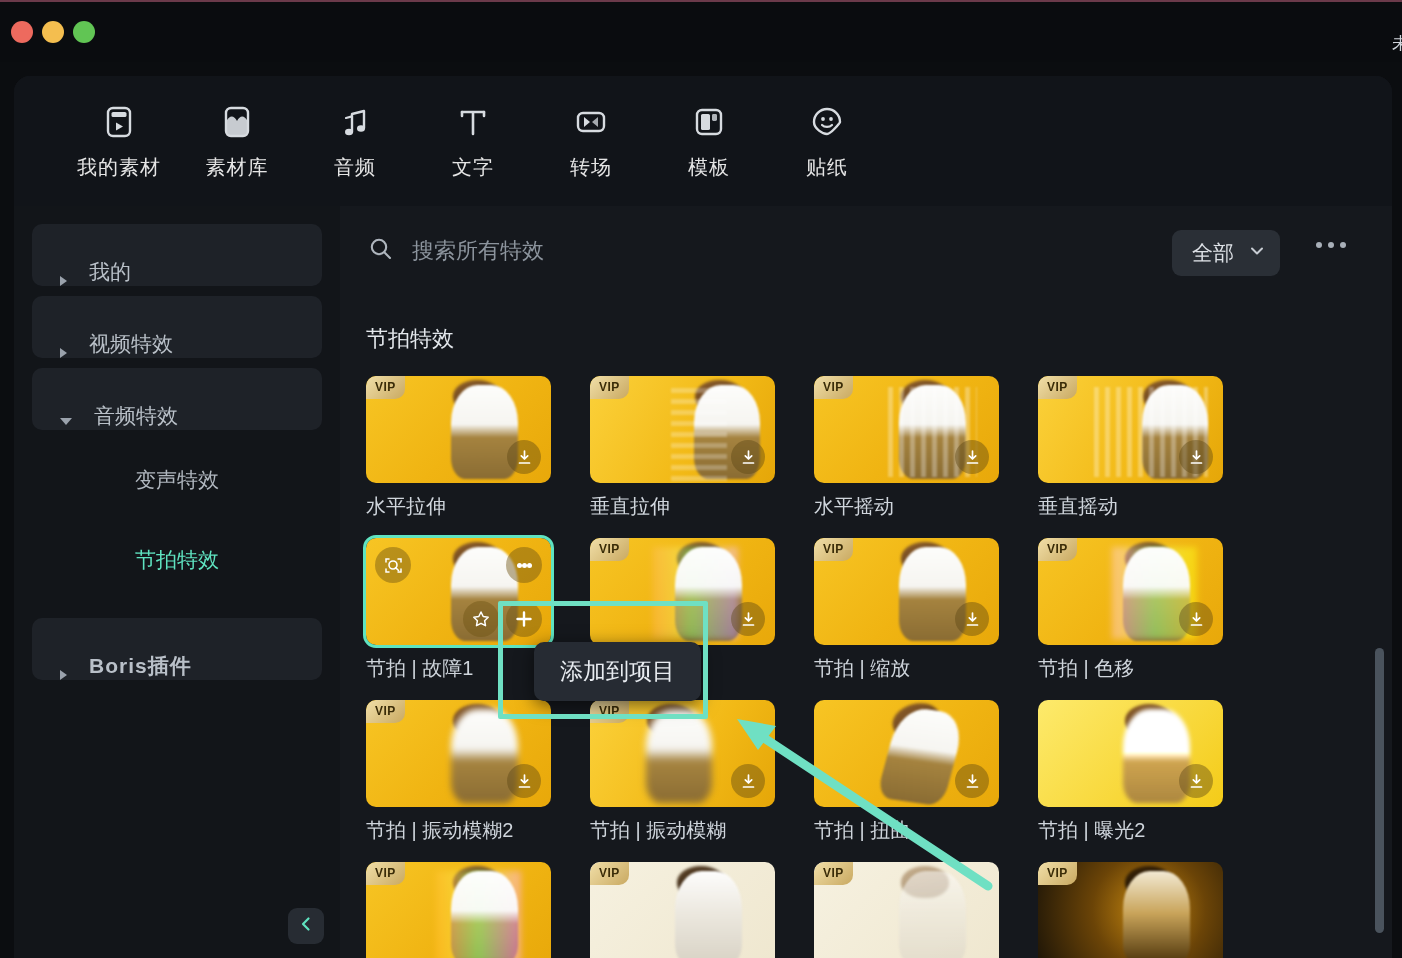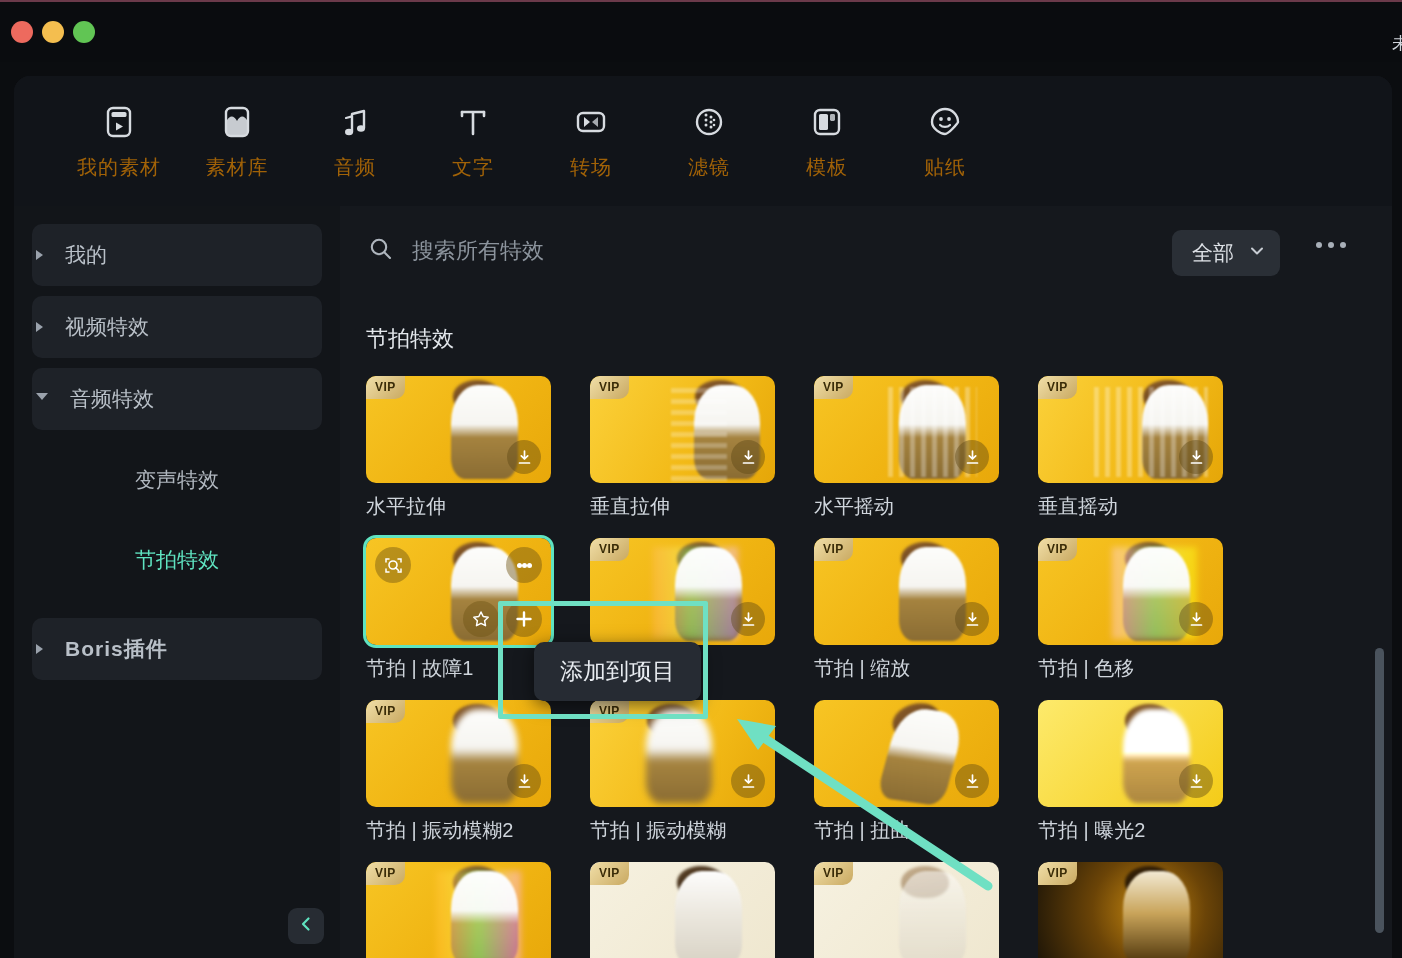--- a/index.html
+++ b/index.html
@@ -45,39 +45,39 @@
   .tabbar {
     position: absolute; left: 0; top: 0; width: 1378px; height: 130px;
     background: #111419;
     display: flex; align-items: flex-start; padding-left: 46px; padding-top: 24px;
   }
   .tab {
     width: 118px; display: flex; flex-direction: column;
     align-items: center; gap: 10px; cursor: pointer;
   }
   .tab .ticon { height: 44px; display: flex; align-items: center; justify-content: center; }
-  .tab .tlabel { font-size: 20px; color: #a16207; letter-spacing: 1px; }
+  .tab .tlabel { font-size: 20px; color: #e5e5e5; letter-spacing: 1px; }
   .tab.active .tlabel { color: #5fe3c0; }
   .tab svg { display: block; }
 
   
   .body {
     position: absolute; left: 0; top: 130px; width: 1378px; height: 752px;
     display: flex;
   }
 
   
   .sidebar {
     width: 326px; height: 752px; background: #121519;
     position: relative; padding-top: 18px;
   }
   .side-group {
     margin: 0 18px 10px 18px; height: 62px; border-radius: 10px;
-    background: #1e2228; display: flex; align-items: center;
-    padding-left: 4px; cursor: pointer;
+    background: #1e2228; display: flex; align-items: flex-end;
+    padding-left: 28px; cursor: pointer;
   }
   .side-group .caret {
     width: 0; height: 0; margin-right: 22px;
     border-left: 7px solid #9aa2ac; border-top: 5px solid transparent; border-bottom: 5px solid transparent;
   }
   .side-group .caret.open {
     border-left: 6px solid transparent; border-right: 6px solid transparent;
     border-top: 7px solid #9aa2ac; border-left-width:6px;
   }
   .side-group .sg-label { font-size: 21px; color: #b9c0c8; }
@@ -297,38 +297,20 @@
           <svg width="40" height="40" viewBox="0 0 40 40" fill="none">
             <rect x="7" y="11" width="26" height="18" rx="5" stroke="#d7dbe0" stroke-width="2.4"></rect>
             <path d="M13 15l6 5-6 5z" fill="#d7dbe0"></path>
             <path d="M27 15l-6 5 6 5z" fill="#d7dbe0" opacity=".75"></path>
           </svg>
         </span>
         <span class="tlabel">转场</span>
       </div>
 
 
-      <div class="tab">
-        <span class="ticon">
-          <svg width="40" height="40" viewBox="0 0 40 40" fill="none">
-            <circle cx="20" cy="20" r="12" stroke="#d7dbe0" stroke-width="2.4"></circle>
-            <g fill="#d7dbe0">
-              <circle cx="17" cy="13" r="1.5"></circle>
-                <circle cx="22" cy="15" r="1.5"></circle>
-              <circle cx="17" cy="18" r="1.5"></circle>
-                <circle cx="22" cy="20" r="1.5"></circle>
-              <circle cx="17" cy="23" r="1.5"></circle>
-                <circle cx="22" cy="25" r="1.5"></circle>
-              <circle cx="25" cy="18" r="1.3"></circle>
-                <circle cx="25" cy="23" r="1.3"></circle>
-            </g>
-          </svg>
-        </span>
-        <span class="tlabel">滤镜</span>
-      </div>
 
       <div class="tab">
         <span class="ticon">
           <svg width="40" height="40" viewBox="0 0 40 40" fill="none">
             <rect x="8" y="8" width="24" height="24" rx="5" stroke="#d7dbe0" stroke-width="2.4"></rect>
             <rect x="12" y="12" width="9" height="16" rx="1.6" fill="#d7dbe0"></rect>
             <rect x="23" y="12" width="5" height="7" rx="1.4" fill="#d7dbe0" opacity=".8"></rect>
           </svg>
         </span>
         <span class="tlabel">模板</span>

